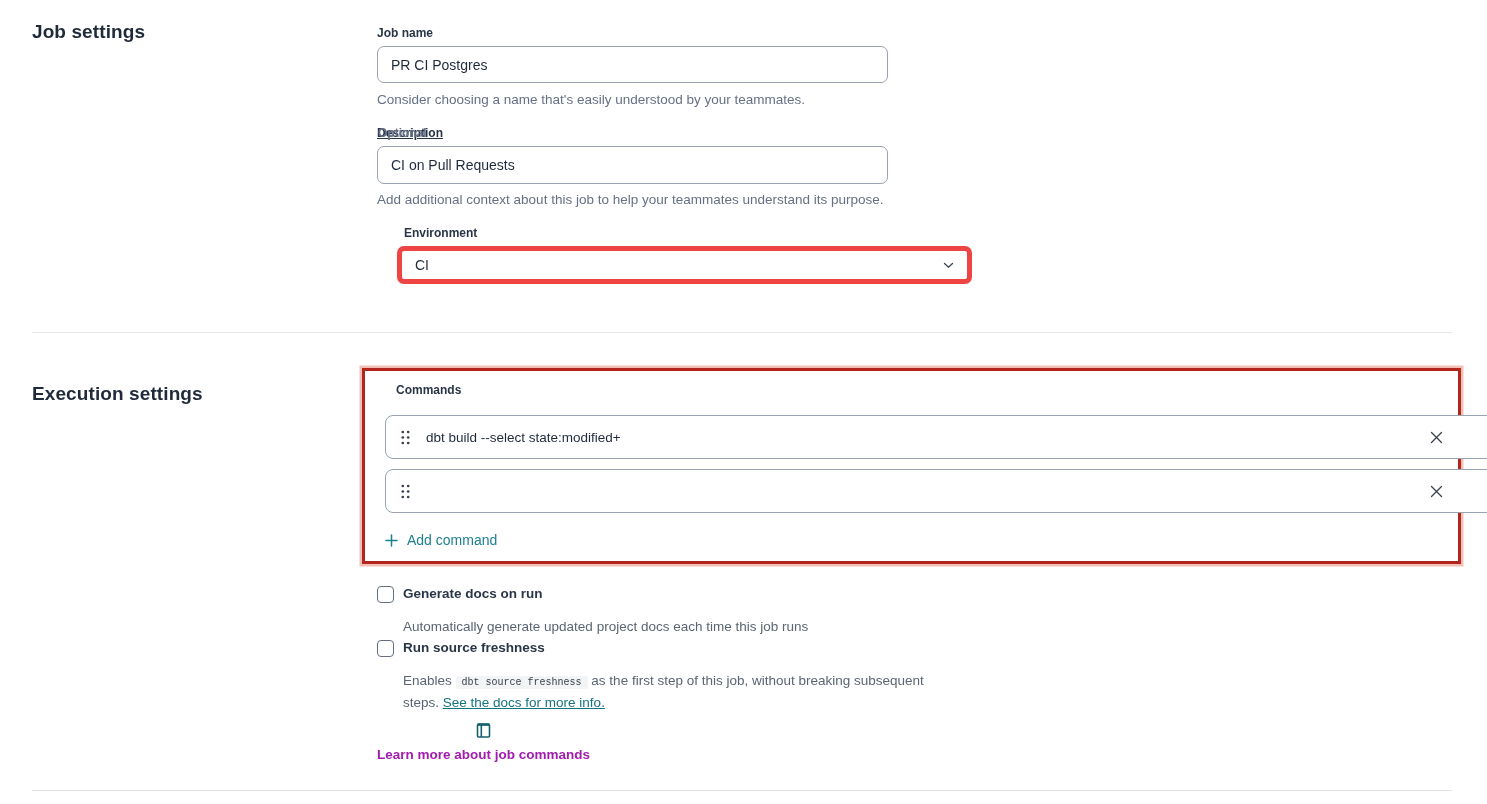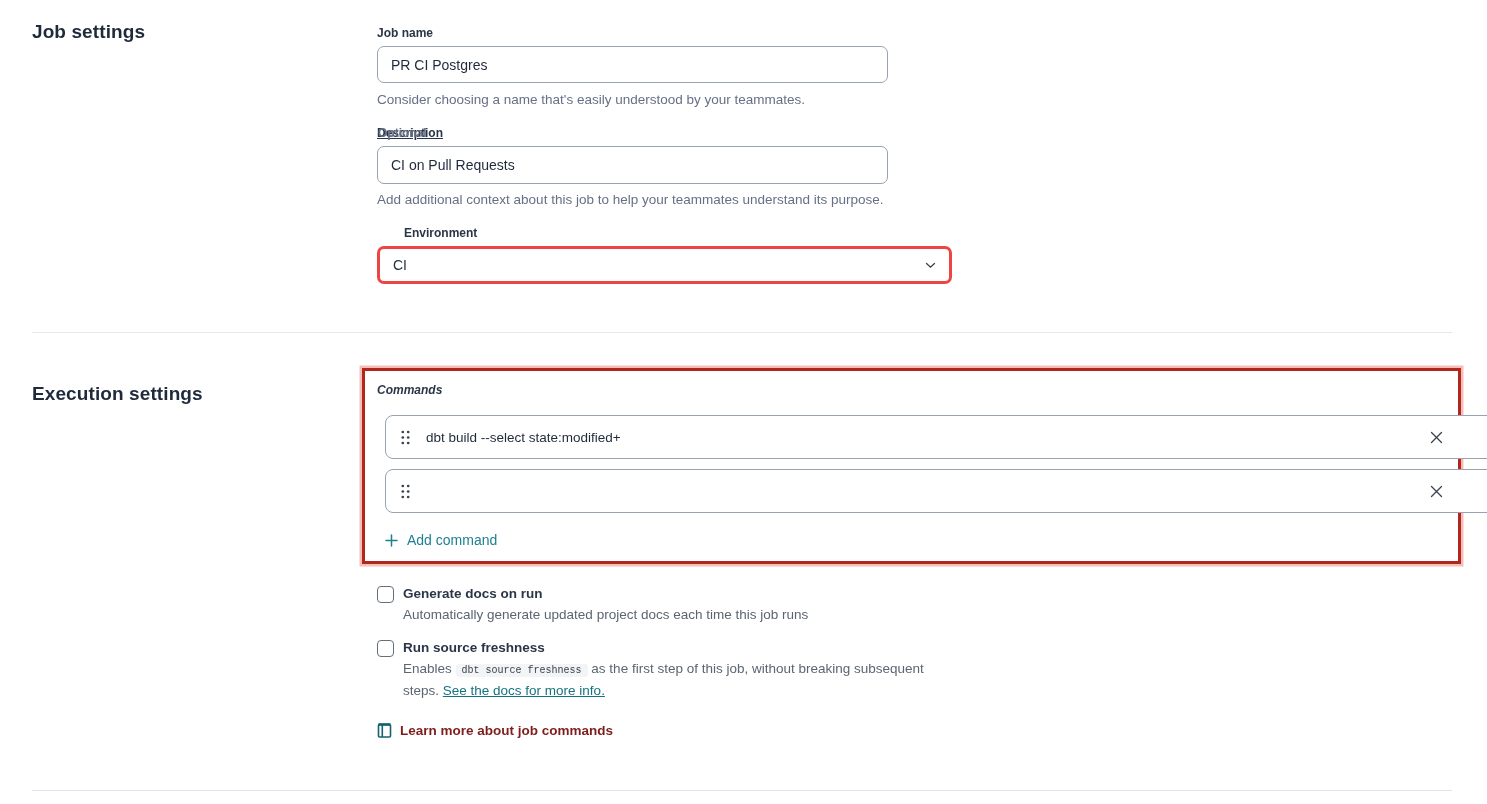--- a/index.html
+++ b/index.html
@@ -27,24 +27,24 @@
   }
   .text-input {
     width:511px; height:37px;
     border:1px solid #98a2b0; border-radius:7px;
     background:#fff; color:#1f2a3b;
     font-family:"Liberation Sans", sans-serif;
     font-size:14px; padding:0 13px; outline:none;
   }
   .select-box {
     width:575px; height:38px;
-    border:3px solid #ef4444; border-radius:7px;
+    border:5px solid #ef4444; border-radius:7px;
     background:#fff; color:#1f2a3b; font-size:14px;
     display:flex; align-items:center; justify-content:space-between;
-    padding:0 13px; cursor:pointer;
+    padding:0 13px; cursor:pointer;margin-left:20px;
   }
   .divider { height:1px; background:#e7e8ea; }
   .divider-bottom { height:1px; background:#dfe2ec; }
 
   .commands-highlight {
     border:3px solid #b3261e;
     box-shadow:0 0 0 2.5px rgba(235,139,123,.55);
     background:transparent;
   }
   .command-row {
@@ -73,34 +73,34 @@
     background:none; border:none; cursor:pointer;
     color:#1f8090; font-family:"Liberation Sans", sans-serif;
     font-size:14px;
   }
   .checkbox {
     width:17px; height:17px;
     border:1.5px solid #646f7d; border-radius:4px;
     background:#fff; cursor:pointer;
   }
   .check-title { font-size:13.5px; font-weight:700; color:#2a3647; }
-  .check-help { font-size:13.5px; color:#5b6573; line-height:20px; }
+  .check-help { font-size:13.5px; color:#5b6573; line-height:20px;margin-top:12px; }
   .code-chip {
     font-family:"Liberation Mono","DejaVu Sans Mono", monospace;
     font-size:10px; color:#39424e;
     background:#f2f4f6; border-radius:3px; padding:1px 6px;
   }
   .docs-link {
     color:#15737f; text-decoration:underline; cursor:pointer;
   }
   .learn-more {
     display:flex; align-items:center; gap:8px;
     background:none; border:none; cursor:pointer;
-    color:#7f1d1d; font-family:"Liberation Sans", sans-serif;
-    font-size:13.5px; font-weight:700;
+    color:#a21caf; font-family:"Liberation Sans", sans-serif;
+    font-size:13.5px; font-weight:700;flex-direction:column;
   }
 </style>
 </head>
 <body>
 
 <h2 class="abs section-heading" style="left:32px; top:21px;">Job settings</h2>
 
 <div class="abs field-label" style="left:377px; top:26px;">Job name</div>
 <input class="abs text-input" style="left: 377px; top: 46px;" type="text" value="PR CI Postgres">
 <div class="abs help-text" style="left:377px; top:92px;">Consider choosing a name that's easily understood by your teammates.</div>
@@ -119,21 +119,21 @@
     </svg>
   </span>
 </div>
 
 <div class="abs divider" style="left:32px; top:332px; width:1420px;"></div>
 
 <h2 class="abs section-heading" style="left:32px; top:383px;">Execution settings</h2>
 
 <div class="abs commands-highlight" style="left:362px; top:368px; width:1099px; height:196px;"></div>
 
-<div class="abs field-label" style="left:377px; top:383px;font-style:italic;">Commands</div>
+<div class="abs field-label" style="left:396px; top:383px;">Commands</div>
 
 <div class="command-row" style="left:385px; top:415px;">
   <span class="drag-handle">
     <svg width="9" height="15" viewBox="0 0 9 15">
       <g fill="#39424e">
         <circle cx="1.8" cy="2" r="1.35"></circle>
           <circle cx="7.2" cy="2" r="1.35"></circle>
         <circle cx="1.8" cy="7.5" r="1.35"></circle>
           <circle cx="7.2" cy="7.5" r="1.35"></circle>
         <circle cx="1.8" cy="13" r="1.35"></circle>

